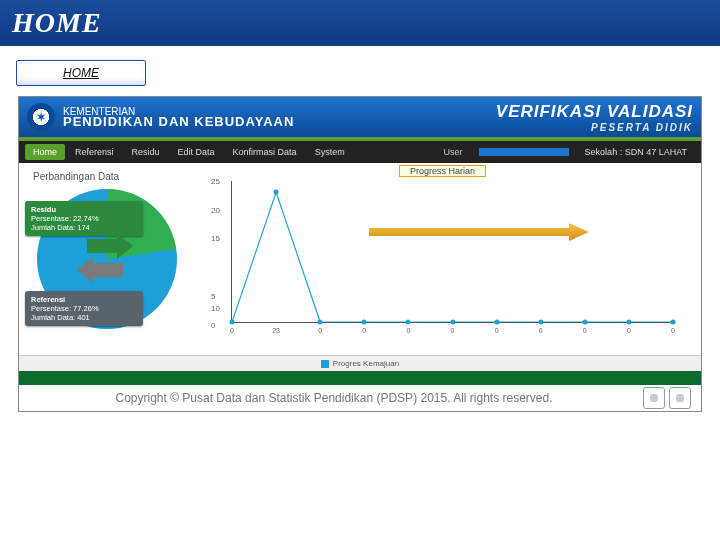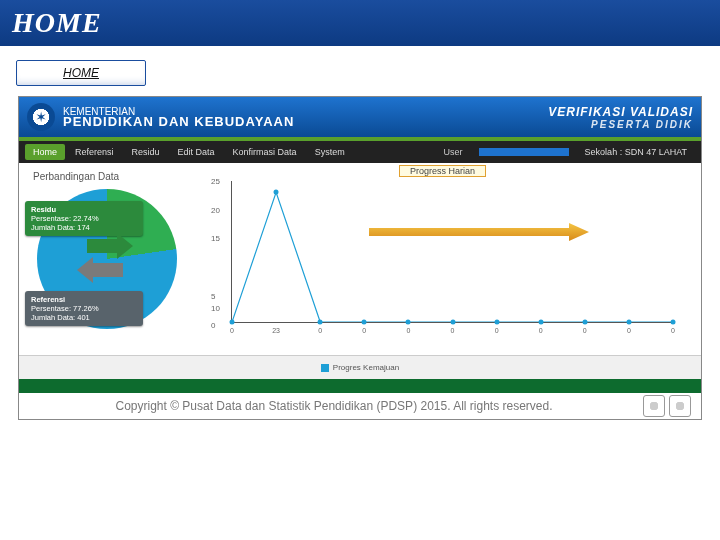--- a/index.html
+++ b/index.html
@@ -9,21 +9,21 @@
   .caption-row{display:flex;gap:20px;padding:14px 16px 10px 16px;align-items:center}
   .cap-box{height:26px;border:1px solid #1a4d9e;border-radius:2px;display:flex;align-items:center;padding:0 10px;font-size:12px;color:#111;box-shadow:inset 0 -6px 8px -6px #1a4d9e55}
   .cap-home{width:130px;font-style:italic;text-decoration:underline;justify-content:center}
   .cap-desc{flex:1}
   .app{border:1px solid #888;margin:0 18px;background:#fff}
   .hdr{height:40px;background:linear-gradient(#1e73cf,#0a4a94);position:relative;display:flex;align-items:center;padding:0 8px;color:#fff}
   .logo{width:28px;height:28px;border-radius:50%;background:radial-gradient(circle,#fff 40%,#0a4a94 42%);margin-right:8px;display:flex;align-items:center;justify-content:center;font-size:14px;color:#0a4a94}
   .minname{font-size:10px;line-height:10px}
   .minname b{font-size:13px;letter-spacing:1px;display:block}
   .verif{margin-left:auto;text-align:right;font-style:italic;font-weight:700}
-  .verif .l1{font-size:12px;letter-spacing:1px}
+  .verif .l1{font-size:17px;letter-spacing:1px}
   .verif .l2{font-size:10px;letter-spacing:2px;opacity:.85}
   .stripe{height:4px;background:#5aa02c}
   .menu{height:22px;background:#222;display:flex;align-items:center;padding:0 6px;gap:2px;font-size:9px;color:#ddd}
   .menu span{padding:3px 8px;border-radius:2px}
   .menu span.act{background:#5aa02c;color:#fff}
   .menu .sp{flex:1}
   .menu .user{color:#ccc}
   .menu .bar{width:90px;height:8px;background:#1e73cf;margin:0 6px}
   .body{display:flex;height:192px;background:#fff}
   .left{width:180px;position:relative}
@@ -37,21 +37,21 @@
   .arrGy{position:absolute;top:94px;left:58px}
   .right{flex:1;position:relative;padding:4px 28px 0 12px}
   .prog-lbl{position:absolute;top:2px;left:200px;font-size:9px;color:#444;border:1px solid #e0a030;padding:0 10px;background:#fffbe0}
   .chartbox{position:absolute;top:18px;left:12px;right:28px;bottom:18px}
   .yt{position:absolute;left:0;font-size:8px;color:#666;transform:translateY(-50%)}
   .grid{position:absolute;left:20px;right:0;top:0;bottom:14px;border-left:1px solid #555;border-bottom:1px solid #555}
   .xl{position:absolute;bottom:-12px;font-size:7px;color:#666;transform:translateX(-50%)}
   .pt{position:absolute;width:5px;height:5px;border-radius:50%;background:#1e9fd6;transform:translate(-50%,50%)}
   svg.poly{position:absolute;left:0;top:0;width:100%;height:100%}
   .bigArr{position:absolute;top:60px;left:170px}
-  .legend{height:24px;background:#f0f0f0;border-top:1px solid #ccc;display:flex;align-items:center;justify-content:center;font-size:8px;color:#555;gap:4px}
+  .legend{height:16px;background:#f0f0f0;border-top:1px solid #ccc;display:flex;align-items:center;justify-content:center;font-size:8px;color:#555;gap:4px}
   .legend .sq{width:8px;height:8px;background:#1e9fd6}
   .greenbar{height:14px;background:#0d6b2e}
   .foot{display:flex;align-items:center;padding:2px 10px;font-size:12px;color:#777}
   .foot .fl{flex:1;text-align:center}
   .seal{width:22px;height:22px;border:1px solid #999;border-radius:3px;margin-left:4px;background:radial-gradient(circle,#ccc 30%,#fff 32%)}
 </style>
 </head>
 <body>
 
 <div class="top-band">

